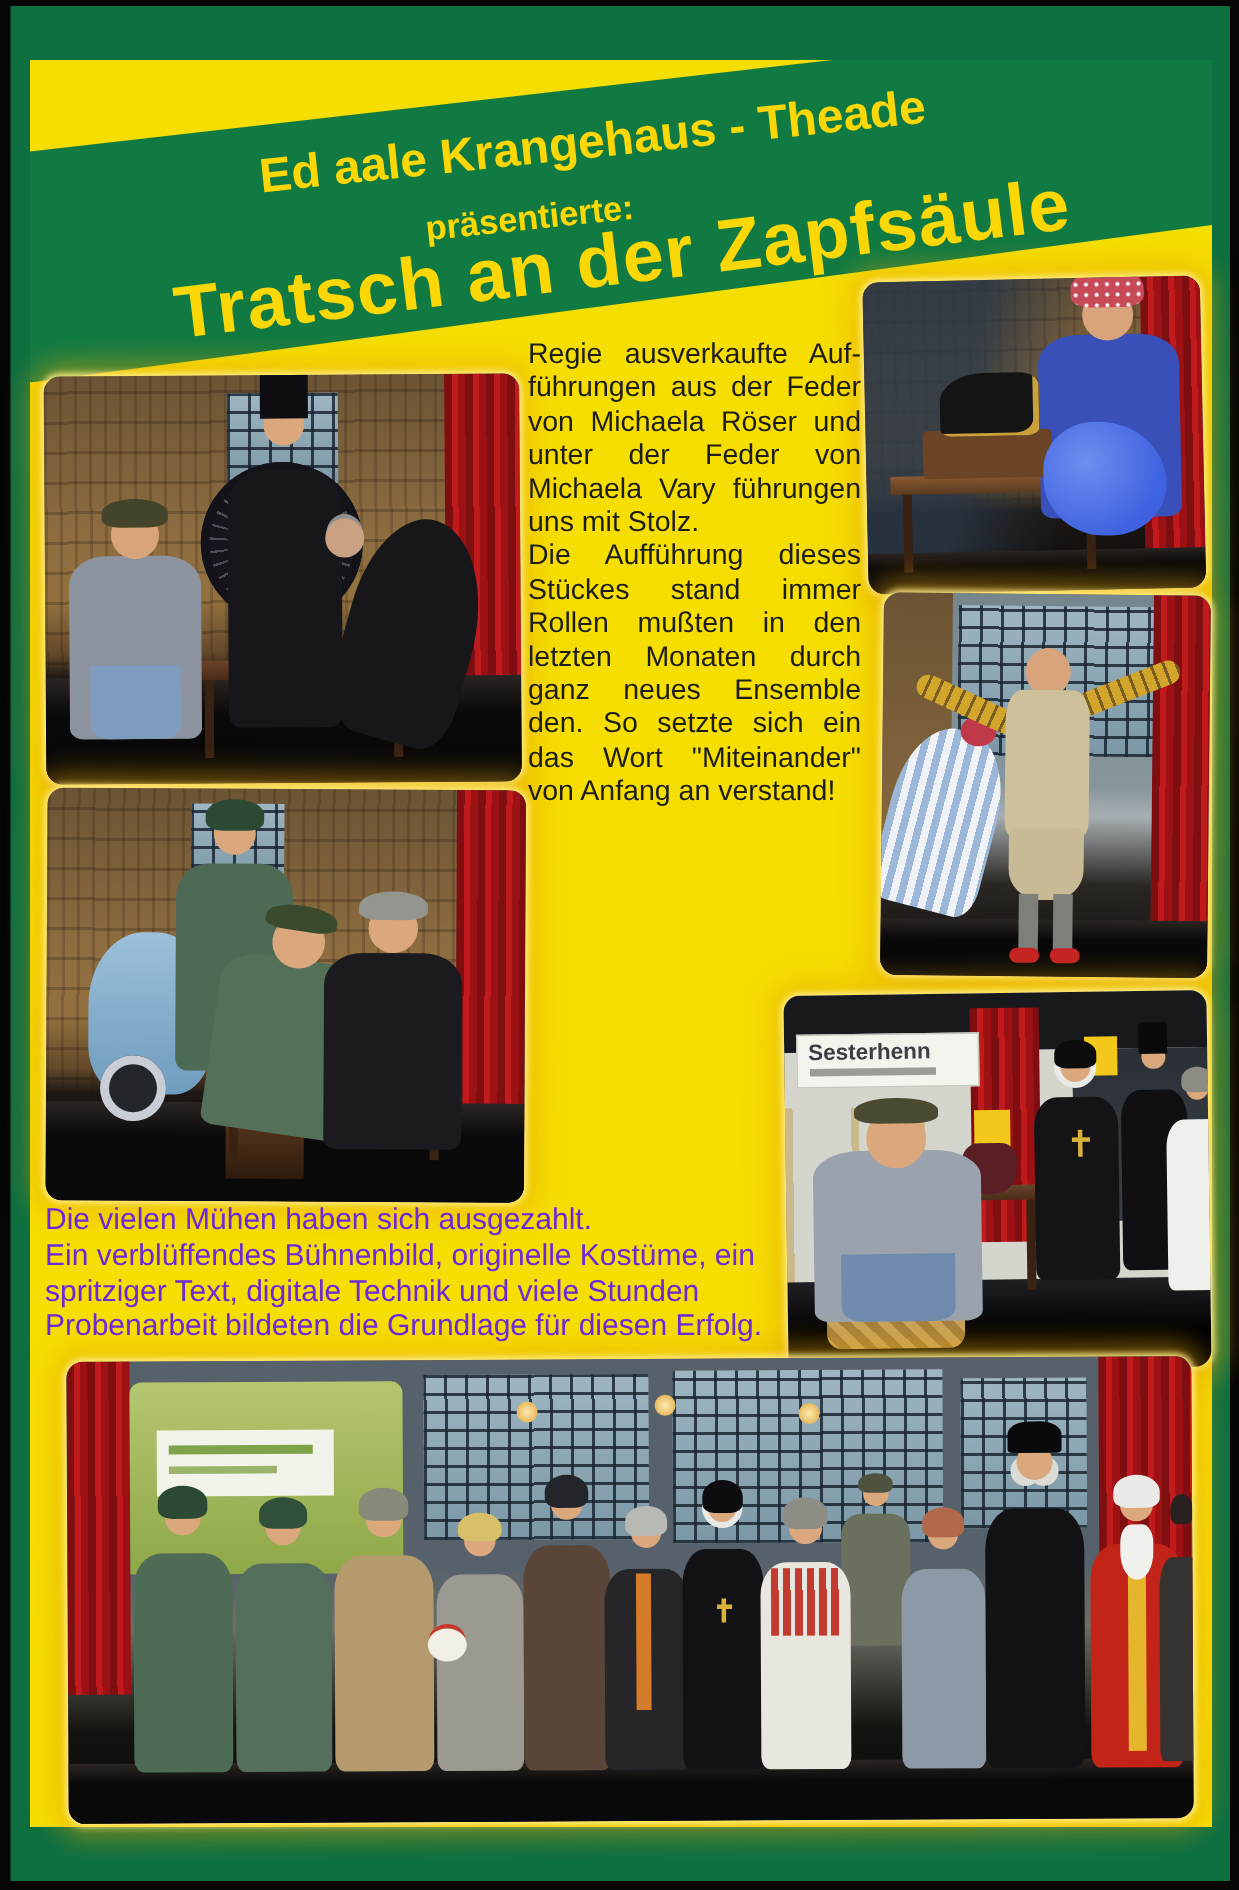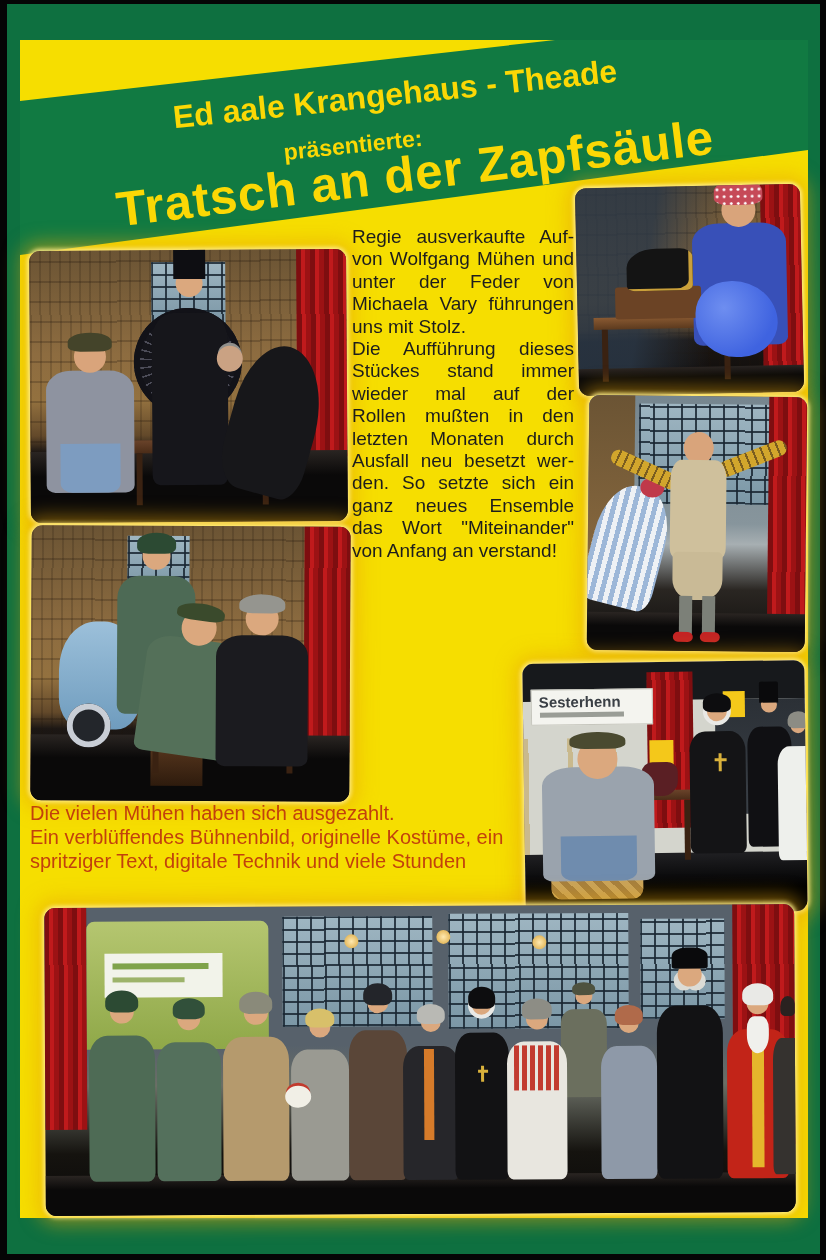--- a/index.html
+++ b/index.html
@@ -48,21 +48,21 @@
   .fig .lg{position:absolute;left:16%;right:16%;bottom:0;height:32%;background:var(--legs,transparent);
            border-radius:0 0 20% 20%;}
 
   
   .article{position:absolute;left:332px;top:186px;width:222px;color:#1d1d1d;}
   .article h2{margin:0 0 7px 0;font-size:21px;line-height:24px;text-decoration:underline;
               text-decoration-thickness:2px;font-weight:bold;}
   .article .ln{font-size:19px;line-height:22.4px;text-align:justify;text-align-last:justify;}
   .article .ln.end{text-align-last:left;}
 
-  .footer{position:absolute;left:10px;top:762px;width:525px;color:#c2410c;}
+  .footer{position:absolute;left:10px;top:762px;width:525px;color:#6d28d9;}
   .footer div{font-size:20px;line-height:23.8px;}
 
   .sign-text{position:absolute;font-weight:bold;color:#3a3f45;}
 </style>
 </head>
 <body>
 
 <div class="poster">
   <div class="frame"></div>
   <div class="inner">
@@ -296,36 +296,36 @@
       </div>
       <div class="fig" style="left:728px;top:100px;width:30px;height:170px;--coat:#35322f;--hat:#2a2220">
         <div class="bd"></div>
           <div class="hd"></div>
           <div class="ht"></div>
       </div>
     </div>
 
     <div class="article">
       <div class="ln">Regie ausverkaufte Auf-</div>
-      <div class="ln">von Wolfgang Mühen und</div>
+      <div class="ln">führungen aus der Feder</div>
+      <div class="ln">von Michaela Röser und</div>
       <div class="ln">unter der Feder von</div>
       <div class="ln">Michaela Vary führungen</div>
       <div class="ln end">uns mit Stolz.</div>
       <div class="ln">Die Aufführung dieses</div>
       <div class="ln">Stückes stand immer</div>
-      <div class="ln">wieder mal auf der</div>
       <div class="ln">Rollen mußten in den</div>
       <div class="ln">letzten Monaten durch</div>
-      <div class="ln">Ausfall neu besetzt wer-</div>
+      <div class="ln">ganz neues Ensemble</div>
       <div class="ln">den. So setzte sich ein</div>
-      <div class="ln">ganz neues Ensemble</div>
       <div class="ln">das Wort "Miteinander"</div>
       <div class="ln end">von Anfang an verstand!</div>
     </div>
 
     <div class="footer">
       <div>Die vielen Mühen haben sich ausgezahlt.</div>
       <div>Ein verblüffendes Bühnenbild, originelle Kostüme, ein</div>
       <div>spritziger Text, digitale Technik und viele Stunden</div>
+      <div>Probenarbeit bildeten die Grundlage für diesen Erfolg.</div>
     </div>
 
   </div>
 </div>
 
 </body></html>

